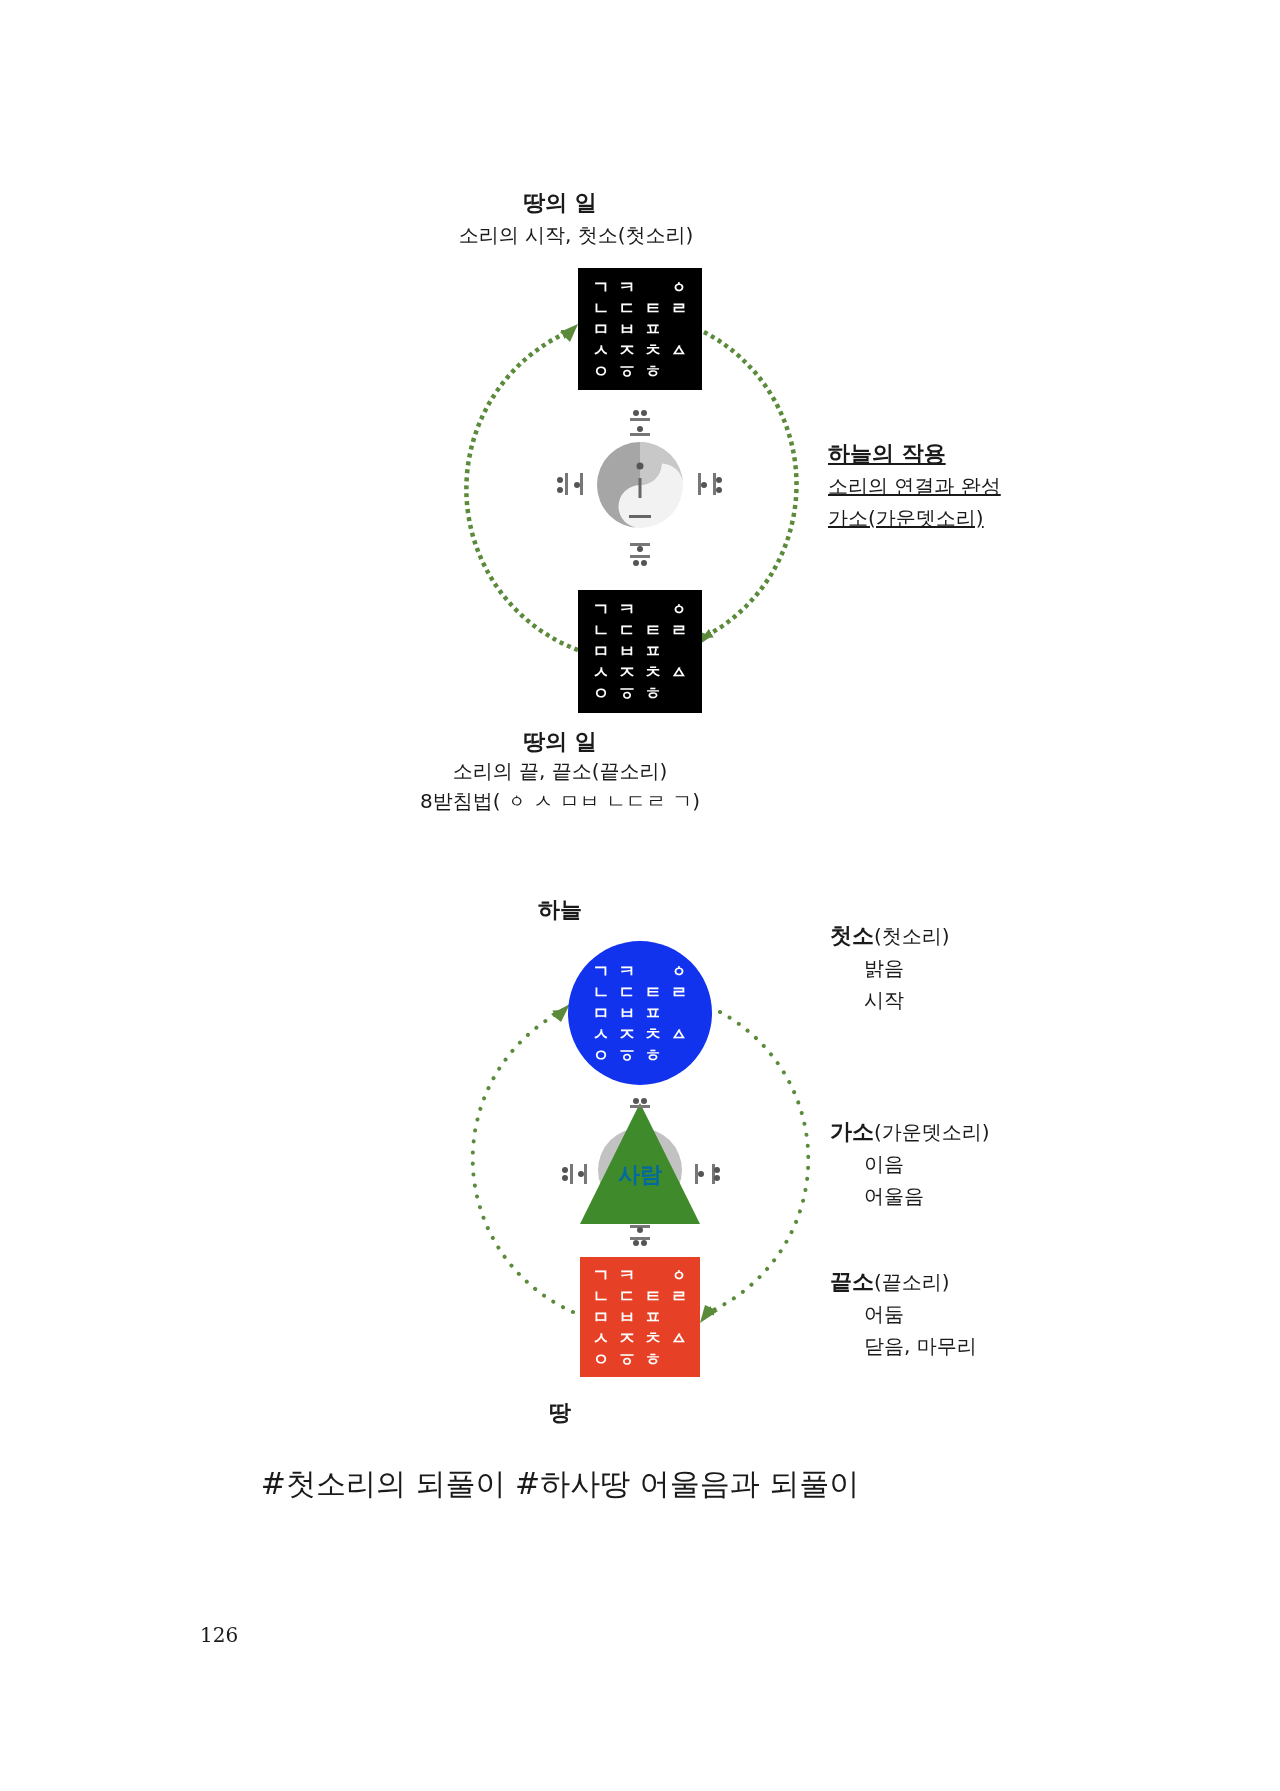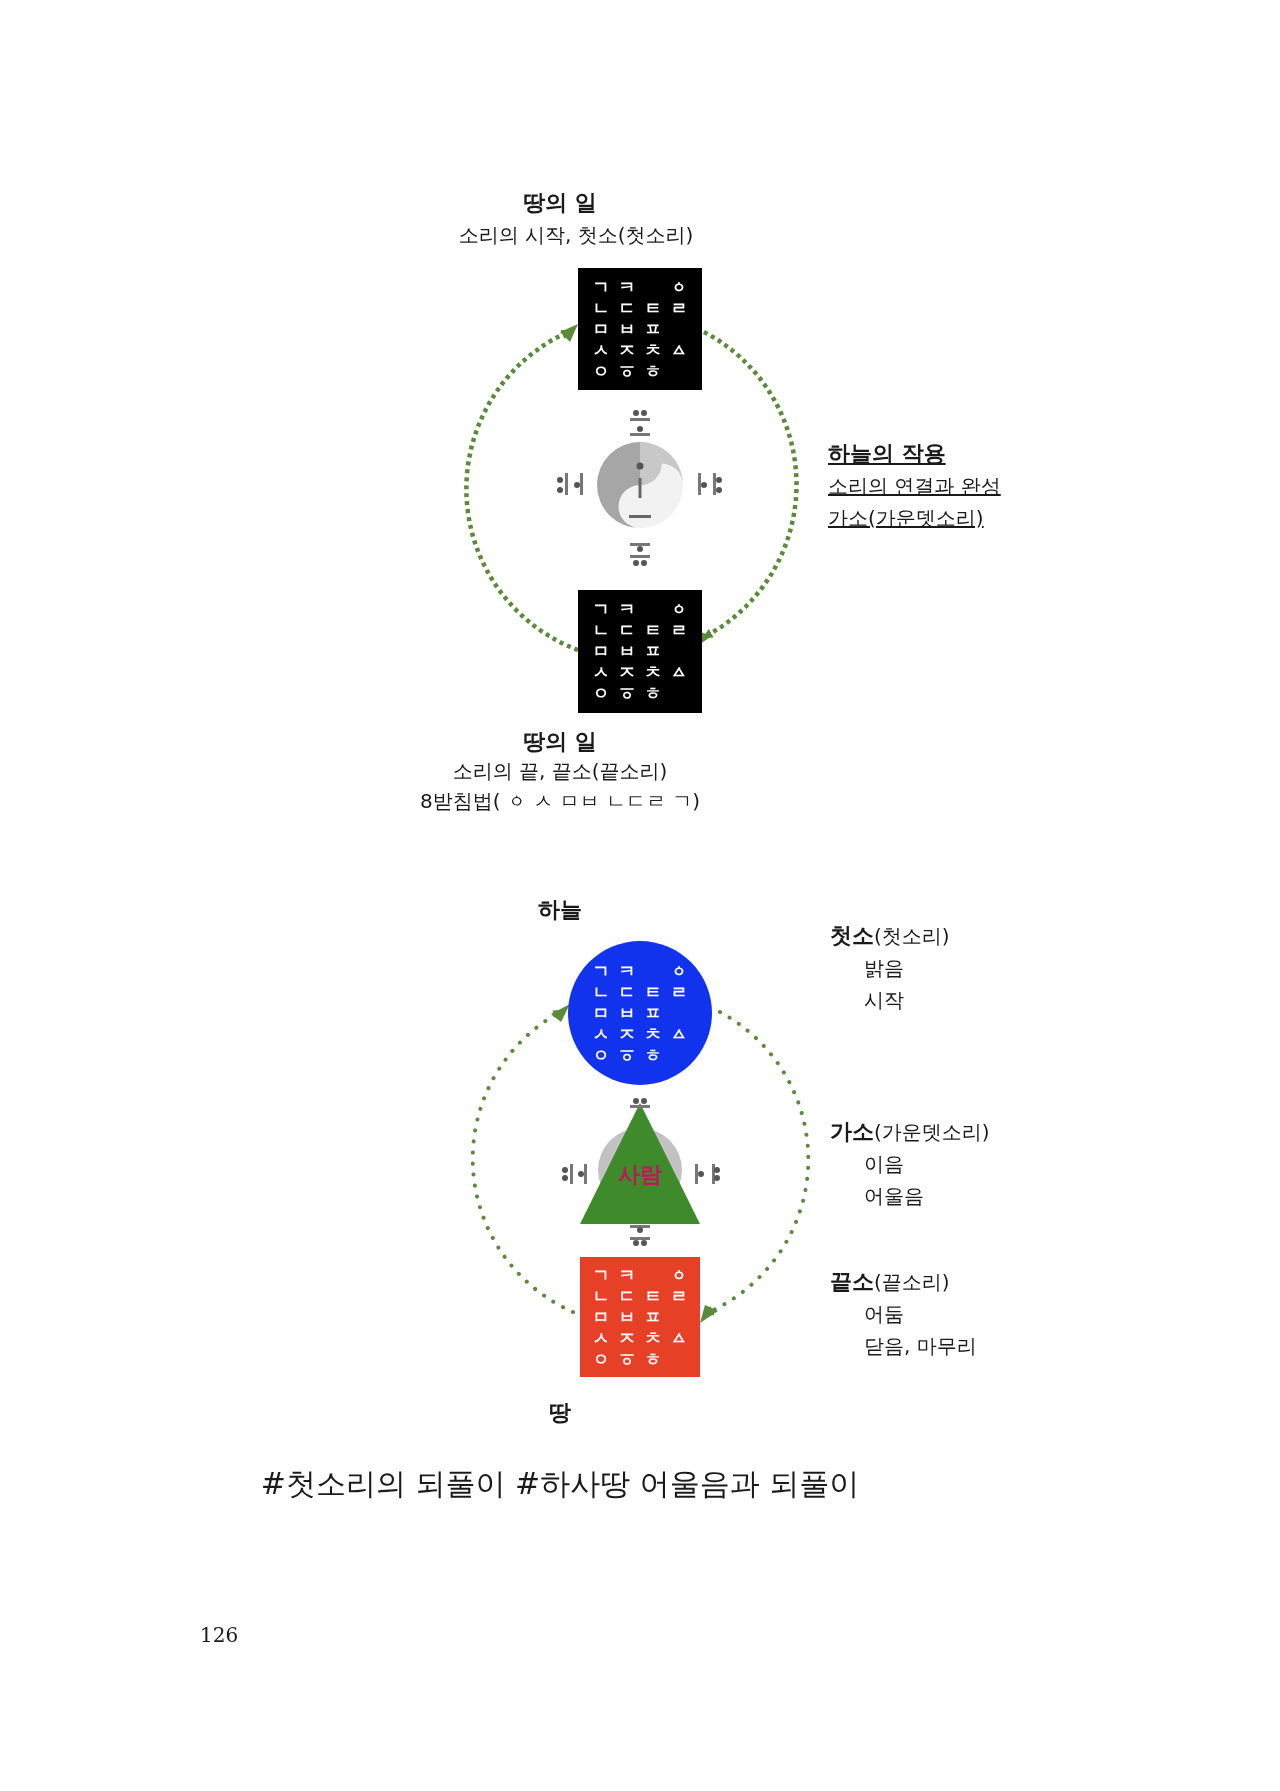--- a/index.html
+++ b/index.html
@@ -184,21 +184,21 @@
   <span>ㅅ</span>
     <span>ㅈ</span>
     <span>ㅊ</span>
     <span>ㅿ</span>
   <span>ㅇ</span>
     <span>ㆆ</span>
     <span>ㅎ</span>
     <span></span>
 </div>
 
-<div class="abs" style="left:600px; top:1160px; width:80px; text-align:center; color:#be185d; font-size:22px; font-weight:bold;">사람</div>
+<div class="abs" style="left:600px; top:1160px; width:80px; text-align:center; color:#0369a1; font-size:22px; font-weight:bold;">사람</div>
 
 <div class="grid-box" style="left:580px; top:1257px; width:120px; height:120px;">
   <span>ㄱ</span>
     <span>ㅋ</span>
     <span></span>
     <span>ㆁ</span>
   <span>ㄴ</span>
     <span>ㄷ</span>
     <span>ㅌ</span>
     <span>ㄹ</span>

